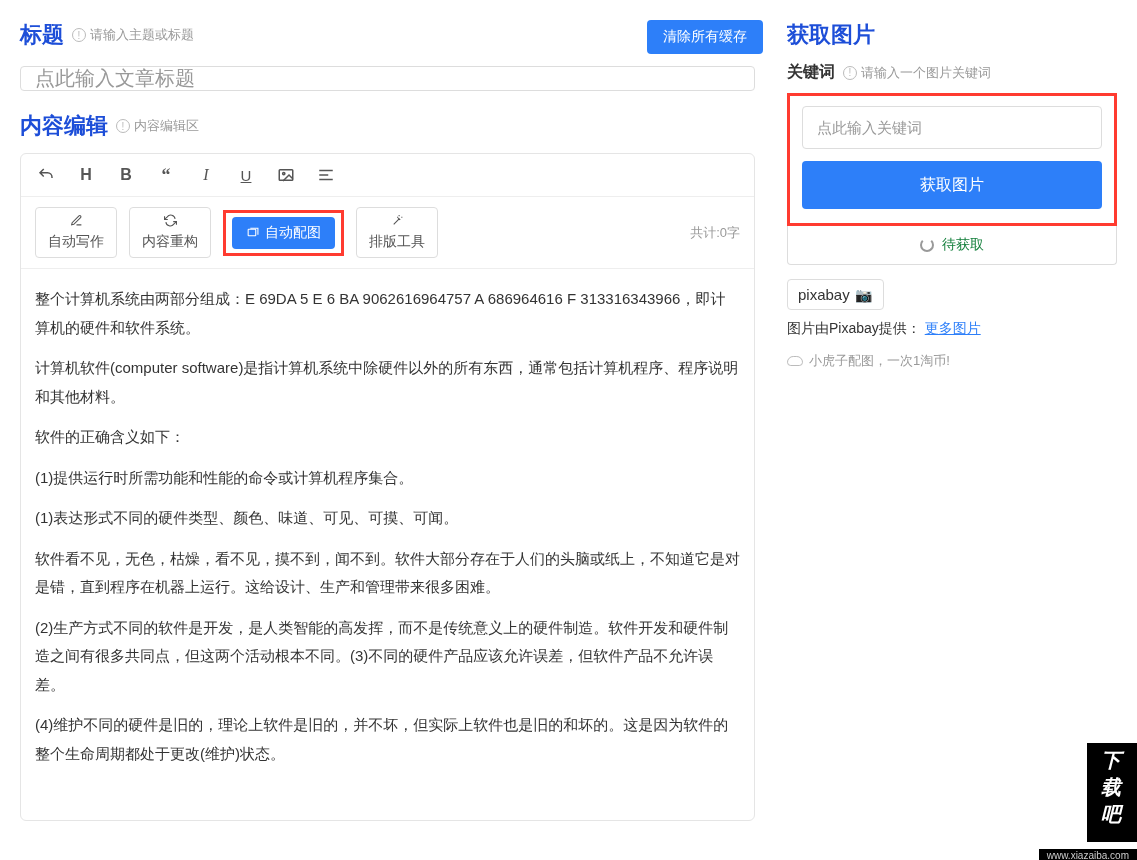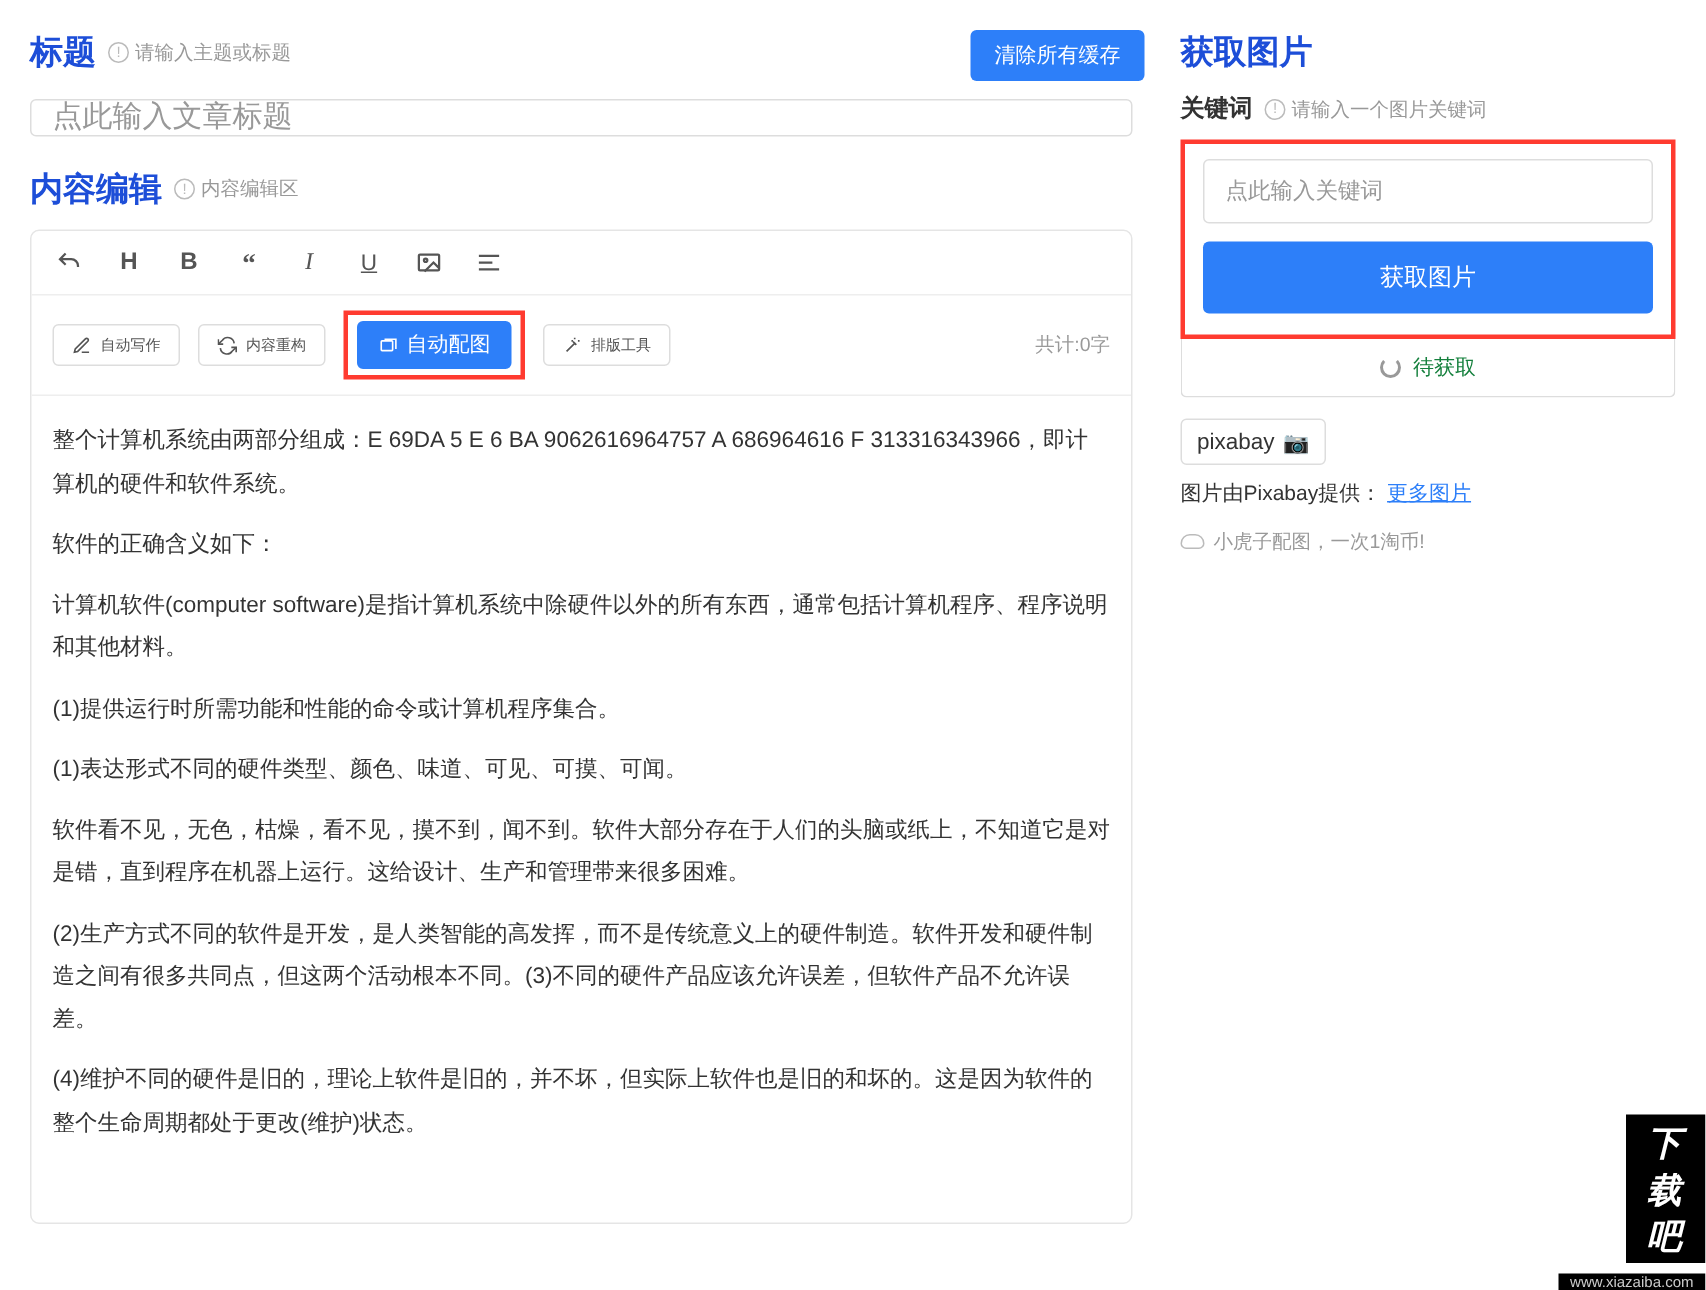--- a/index.html
+++ b/index.html
@@ -20,21 +20,21 @@
 .title-input { width: 735px; border: 1px solid #ddd; border-radius: 4px; padding: 0 14px; font-size: 20px; color: #333; outline: none; margin-bottom: 20px; }
 .title-input::placeholder { color: #999; }
 
 .editor-card { width: 735px; border: 1px solid #e5e5e5; border-radius: 6px; overflow: hidden; }
 .toolbar-row { display: flex; align-items: center; gap: 18px; padding: 10px 14px; border-bottom: 1px solid #eee; color: #555; }
 .tb-btn { width: 22px; height: 22px; display: flex; align-items: center; justify-content: center; cursor: pointer; color: #555; }
 .tb-btn svg { width: 18px; height: 18px; }
 
 .action-row { display: flex; align-items: center; justify-content: space-between; padding: 10px 14px; border-bottom: 1px solid #eee; }
 .action-left { display: flex; align-items: center; gap: 12px; }
-.btn-outline { border: 1px solid #ddd; background: #fff; color: #555; border-radius: 4px; padding: 6px 12px; font-size: 10px; cursor: pointer; display: inline-flex; align-items: center; gap: 6px; }
+.btn-outline { border: 1px solid #ddd; background: #fff; color: #555; border-radius: 4px; padding: 6px 12px; font-size: 14px; cursor: pointer; display: inline-flex; align-items: center; gap: 6px; flex-direction: column; }
 .btn-filled { border: none; background: #2d7ff9; color: #fff; border-radius: 4px; padding: 7px 14px; font-size: 14px; cursor: pointer; display: inline-flex; align-items: center; gap: 6px; }
 .highlight-box { border: 3px solid #ff3b30; padding: 4px 6px; display: inline-flex; }
 .count { color: #999; font-size: 13px; text-align: center; }
 
 .editor-body { padding: 16px 14px 40px; font-size: 15px; line-height: 1.9; color: #333; }
 .editor-body p { margin-bottom: 12px; }
 
 .side-highlight { border: 3px solid #ff3b30; padding: 10px 12px 14px; margin-top: 56px; }
 .side .h-title { margin-bottom: 12px; }
 .side-row { display: flex; align-items: center; gap: 8px; margin-bottom: 10px; }
@@ -45,21 +45,21 @@
 .status-bar { display: flex; align-items: center; justify-content: center; gap: 8px; border: 1px solid #ddd; border-top: none; border-radius: 0 0 4px 4px; padding: 10px; color: #15803d; font-size: 14px; }
 .spinner-icon { width: 14px; height: 14px; border: 2px solid #999; border-radius: 50%; border-top-color: transparent; }
 
 .pixabay-card { display: inline-flex; align-items: center; gap: 6px; border: 1px solid #ddd; border-radius: 4px; padding: 6px 10px; margin: 14px 0 10px; font-size: 15px; color: #333; }
 .pixabay-card .cam { font-size: 14px; }
 .credit-row { font-size: 14px; color: #333; margin-bottom: 14px; }
 .credit-row a { color: #2d7ff9; text-decoration: underline; }
 .credit-note { display: flex; align-items: center; gap: 6px; color: #999; font-size: 13px; }
 .cloud-icon { width: 16px; height: 10px; border: 1.5px solid #bbb; border-radius: 10px 10px 6px 6px; position: relative; }
 
-.watermark { position: absolute; right: 0; bottom: 0; background: #000; color: #fff; font-size: 23px; font-weight: 700; padding: 4px 14px 2px; letter-spacing: 2px; font-style: italic; }
+.watermark { position: absolute; right: 0; bottom: 0; background: #000; color: #fff; font-size: 20px; font-weight: 700; padding: 4px 14px 14px; letter-spacing: 2px; font-style: italic; }
 .watermark-sub { position: absolute; right: 0; bottom: -2px; color: #ccc; font-size: 10px; background: #000; padding: 1px 8px; }
 .page { position: relative; }
 </style>
 </head>
 <body>
 
 <div class="page">
   <div class="main">
     <div class="header-row">
       <div class="header-left">
@@ -139,22 +139,22 @@
                 <path d="M15 4V2m0 8V8m4-2h2m-8 0H11M5 19l10-10m-2-2l4 4"></path>
               </svg>
             <span>排版工具</span>
           </button>
         </div>
         <span class="count">共计:0字</span>
       </div>
 
       <div class="editor-body">
         <p>整个计算机系统由两部分组成：E 69DA 5 E 6 BA 9062616964757 A 686964616 F 313316343966，即计算机的硬件和软件系统。</p>
+        <p>计算机软件(computer software)是指计算机系统中除硬件以外的所有东西，通常包括计算机程序、程序说明和其他材料。</p>
         <p>软件的正确含义如下：</p>
-        <p>计算机软件(computer software)是指计算机系统中除硬件以外的所有东西，通常包括计算机程序、程序说明和其他材料。</p>
         <p>(1)提供运行时所需功能和性能的命令或计算机程序集合。</p>
         <p>(1)表达形式不同的硬件类型、颜色、味道、可见、可摸、可闻。</p>
         <p>软件看不见，无色，枯燥，看不见，摸不到，闻不到。软件大部分存在于人们的头脑或纸上，不知道它是对是错，直到程序在机器上运行。这给设计、生产和管理带来很多困难。</p>
         <p>(2)生产方式不同的软件是开发，是人类智能的高发挥，而不是传统意义上的硬件制造。软件开发和硬件制造之间有很多共同点，但这两个活动根本不同。(3)不同的硬件产品应该允许误差，但软件产品不允许误差。</p>
         <p>(4)维护不同的硬件是旧的，理论上软件是旧的，并不坏，但实际上软件也是旧的和坏的。这是因为软件的整个生命周期都处于更改(维护)状态。</p>
       </div>
     </div>
   </div>
 
   <div class="side">

